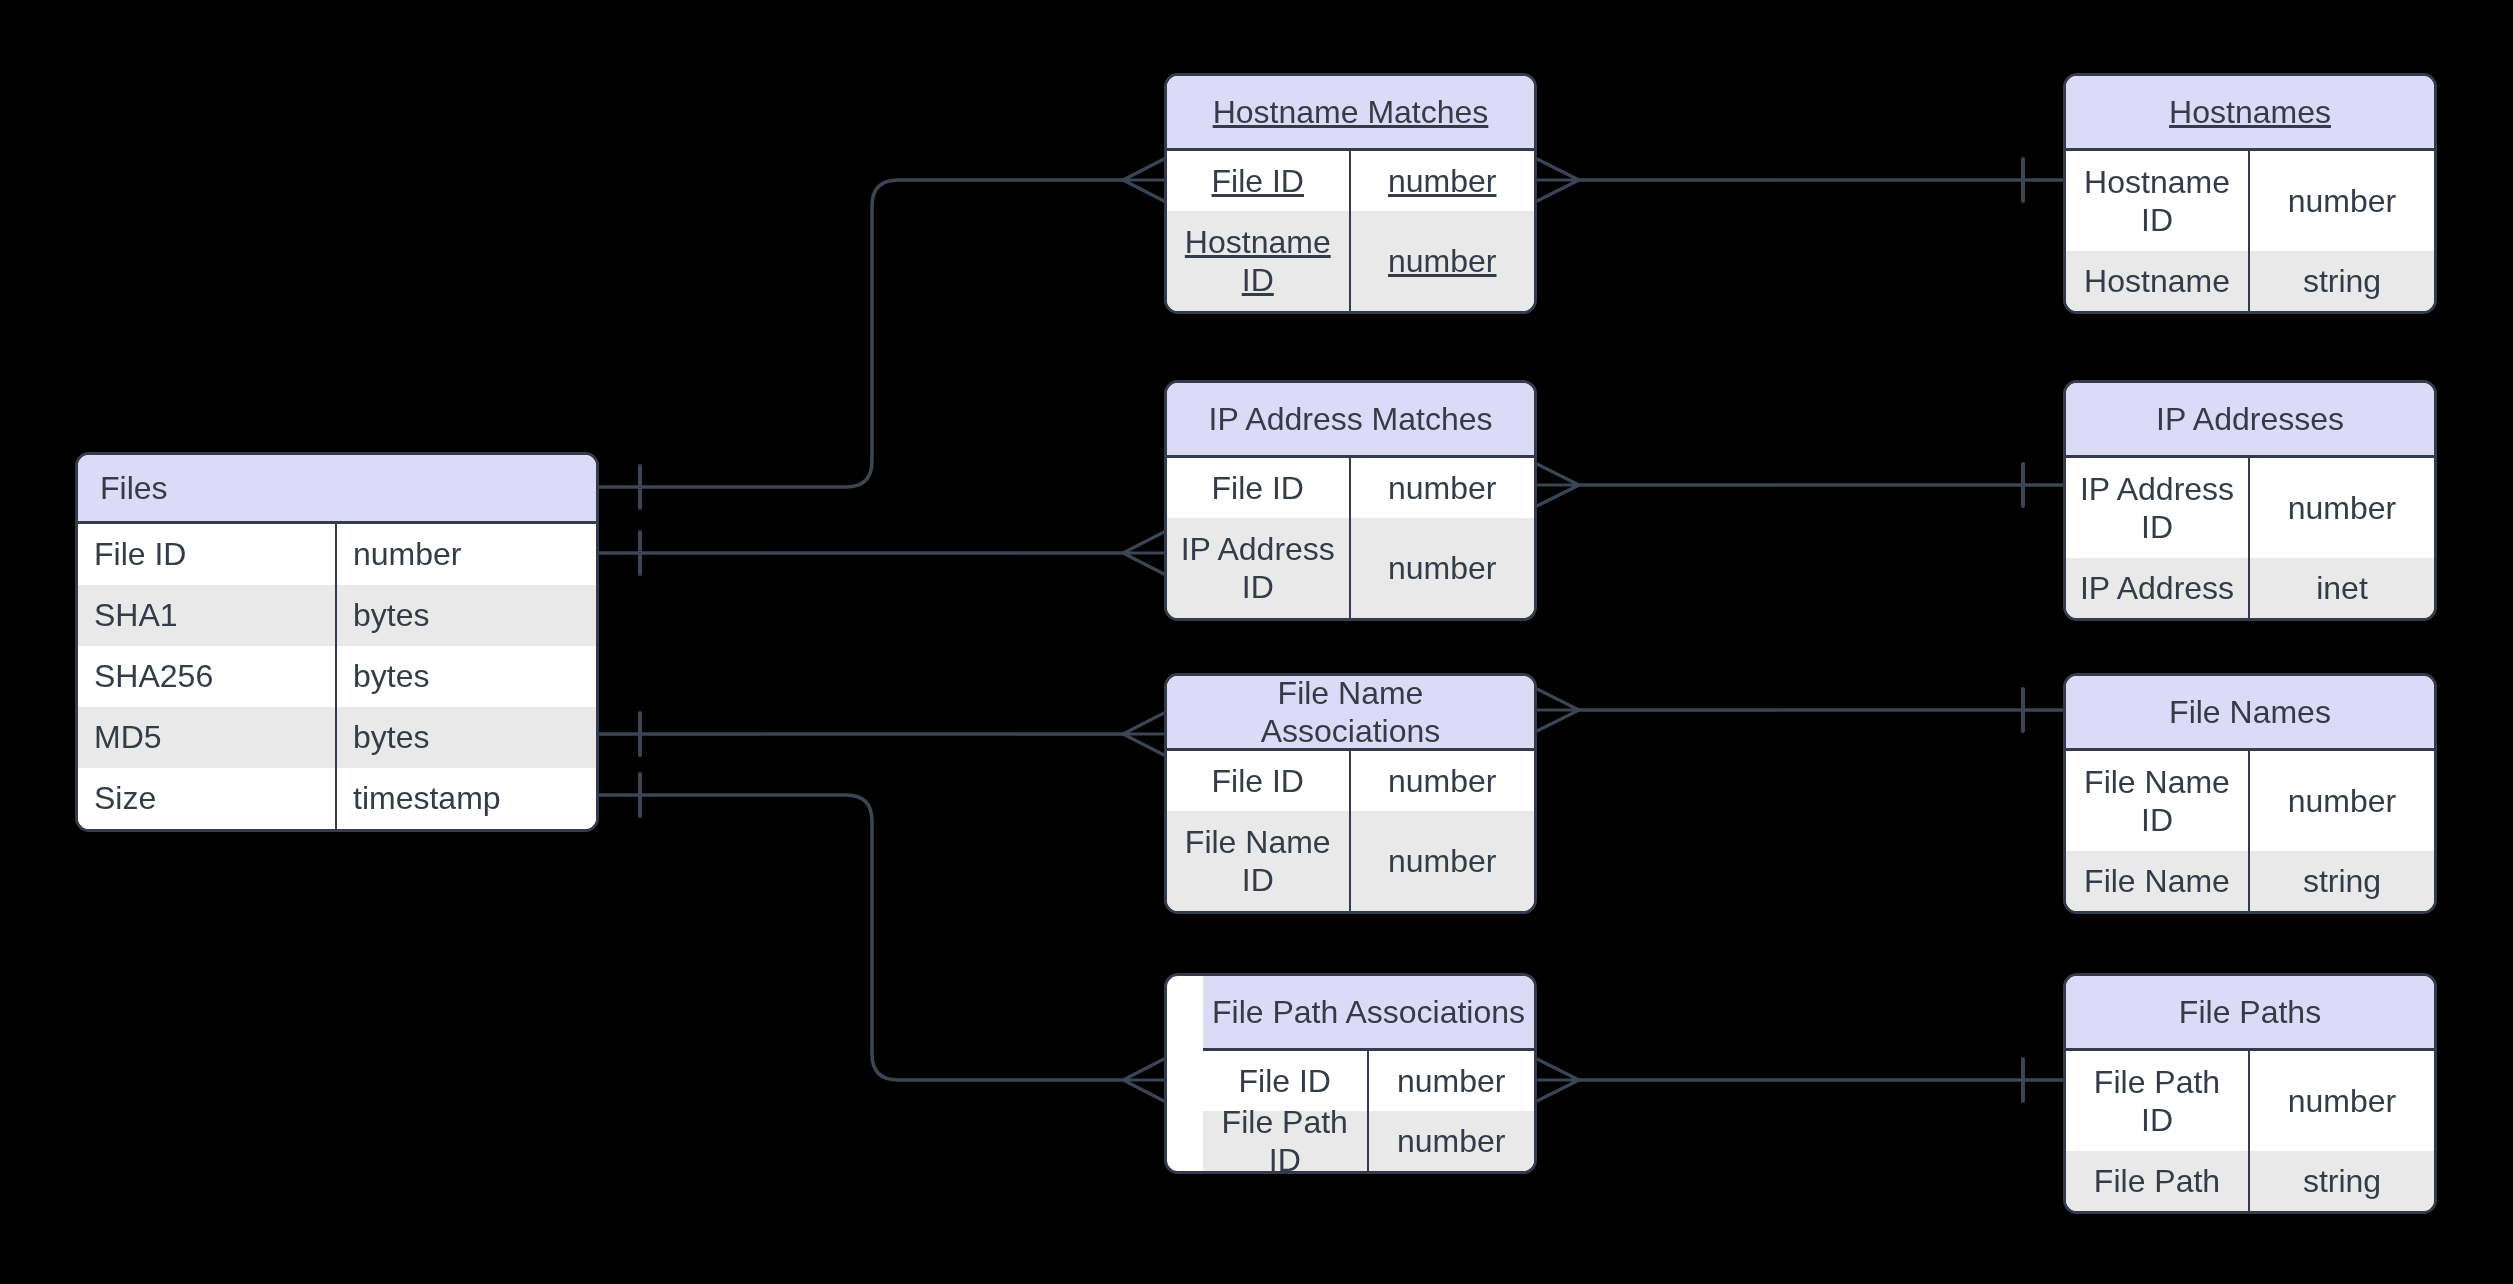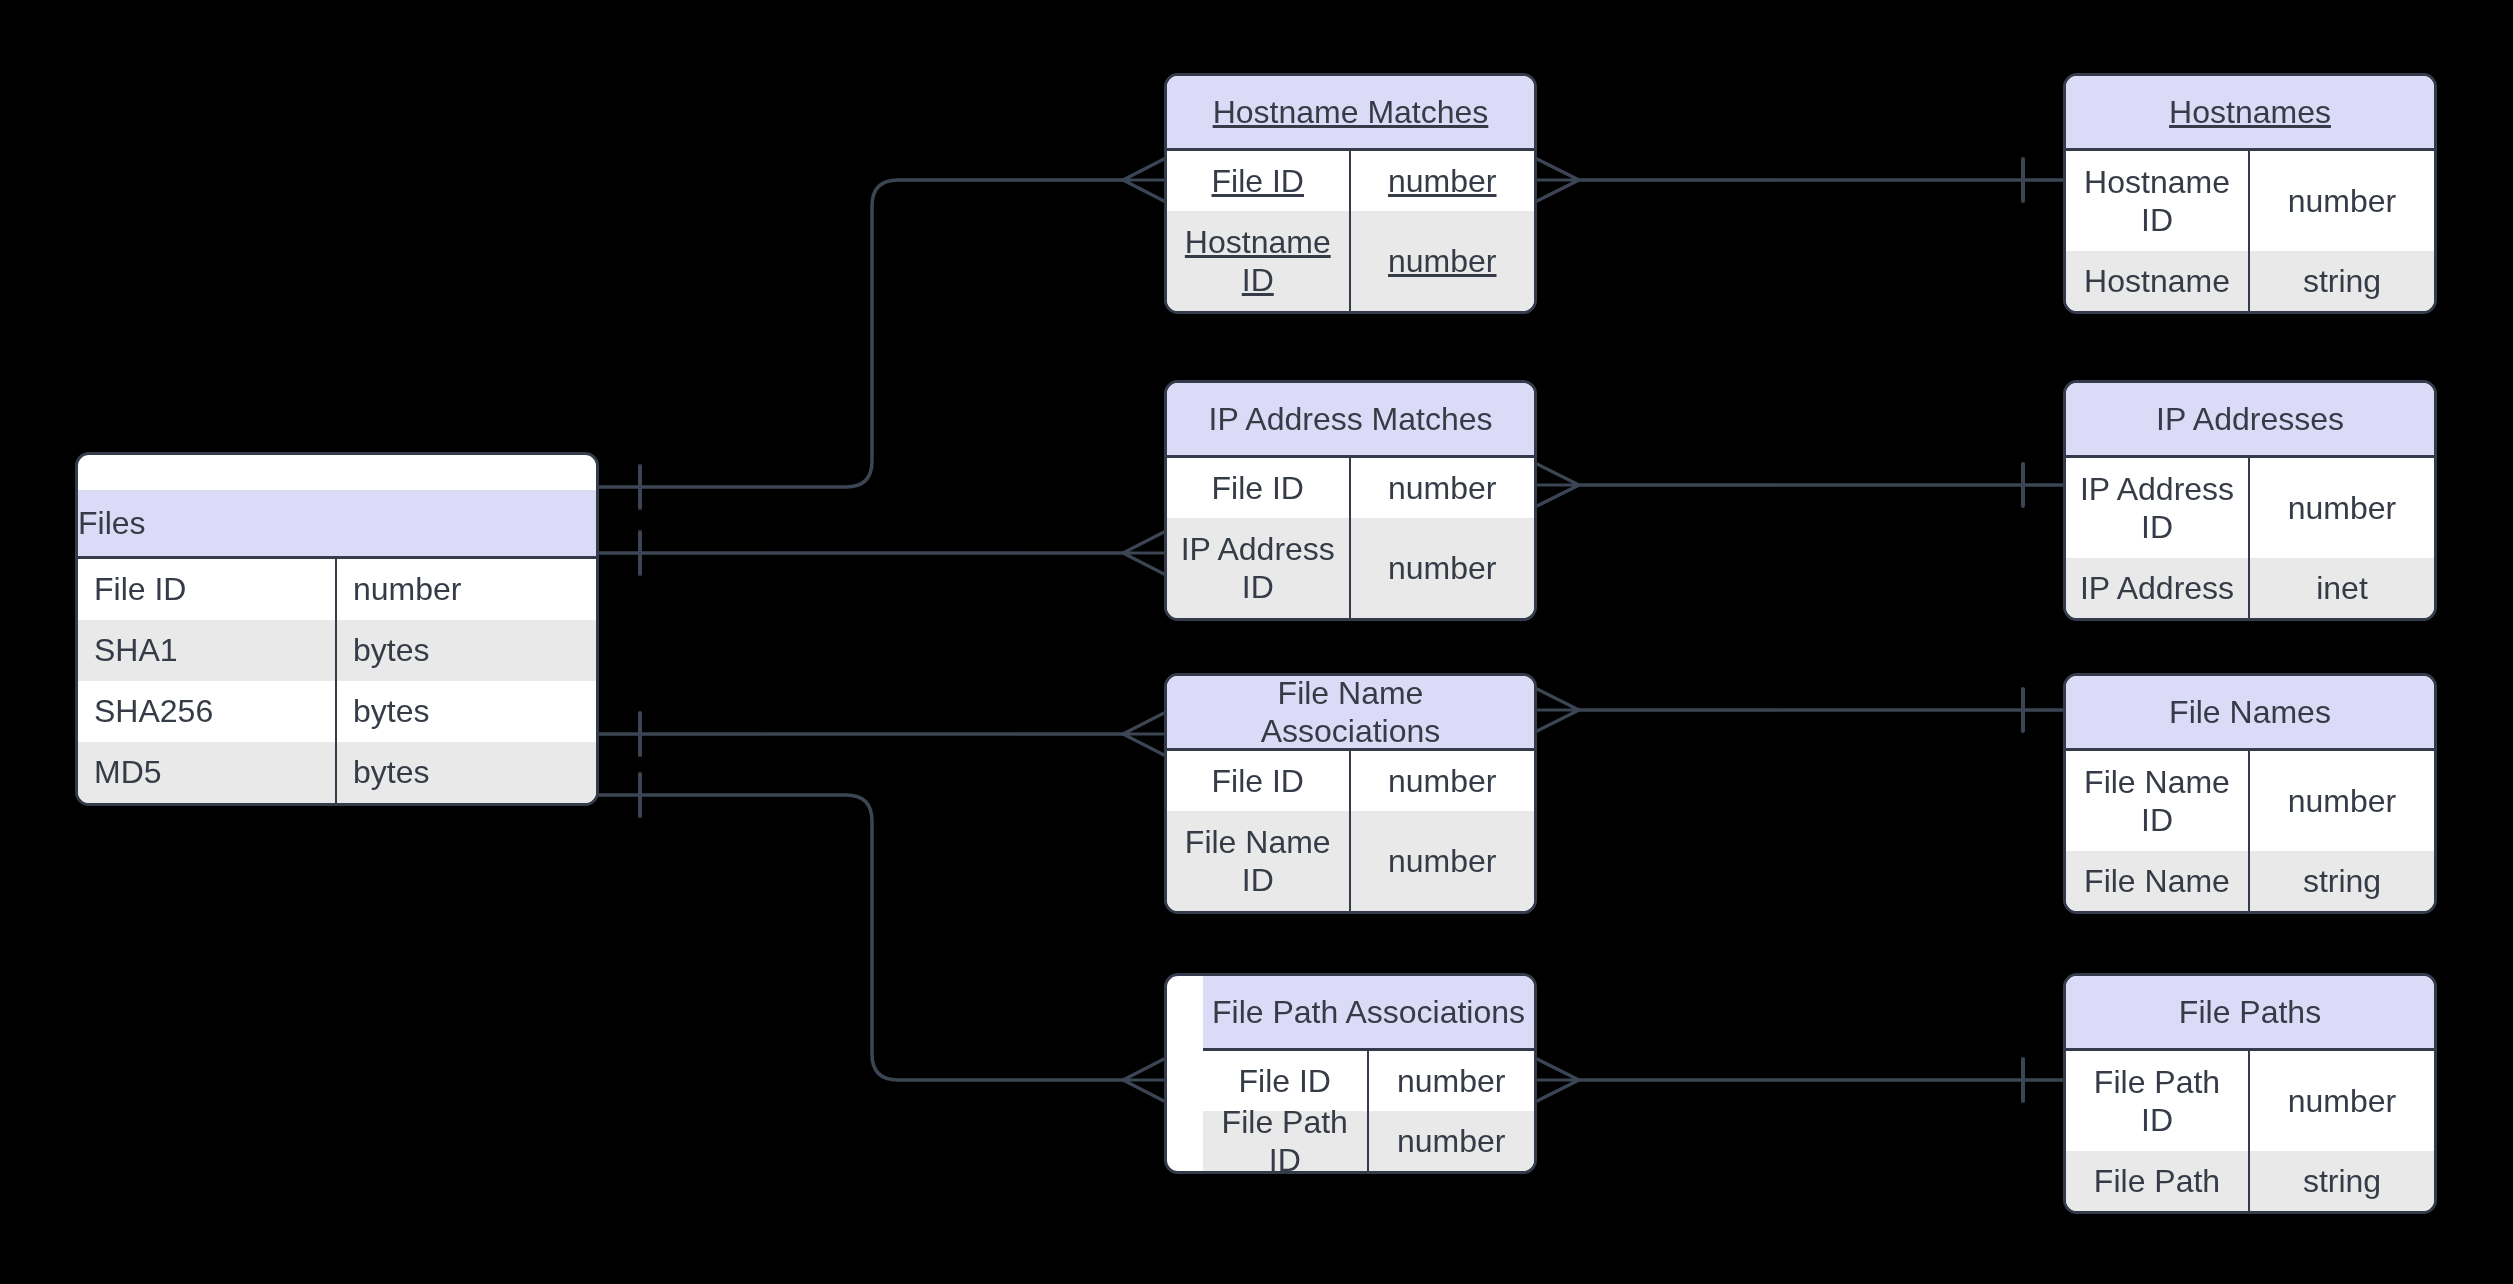--- a/index.html
+++ b/index.html
@@ -62,21 +62,21 @@
     display: flex;
     align-items: center;
     justify-content: center;
     text-align: center;
     white-space: pre-line;
     color: var(--text);
   }
   .entity.title-left .entity-title {
     justify-content: flex-start;
     text-align: right;
-    margin-top: 35px;
+    padding-left: 22px;
   }
   .attr-row {
     display: flex;
     width: 100%;
   }
   .attr-row .cell {
     box-sizing: border-box;
     display: flex;
     align-items: center;
     justify-content: center;
@@ -159,20 +159,24 @@
           <div class="cell type">bytes</div>
         </div>
         <div class="attr-row" style="height: 61px;">
           <div class="cell label">SHA256</div>
           <div class="cell type">bytes</div>
         </div>
         <div class="attr-row alt" style="height: 61px;">
           <div class="cell label">MD5</div>
           <div class="cell type">bytes</div>
         </div>
+        <div class="attr-row" style="height: 61px;">
+          <div class="cell label">Size</div>
+          <div class="cell type">timestamp</div>
+        </div>
       </div>
       <div class="entity" style="left: 1164px; top: 73px; width: 373px; text-decoration: underline;">
         <div class="entity-title" style="height: 75px;">Hostname Matches</div>
         <div class="attr-row" style="height: 60px;">
           <div class="cell label">File ID</div>
           <div class="cell type">number</div>
         </div>
         <div class="attr-row alt" style="height: 100px;">
           <div class="cell label">Hostname
 ID</div>

